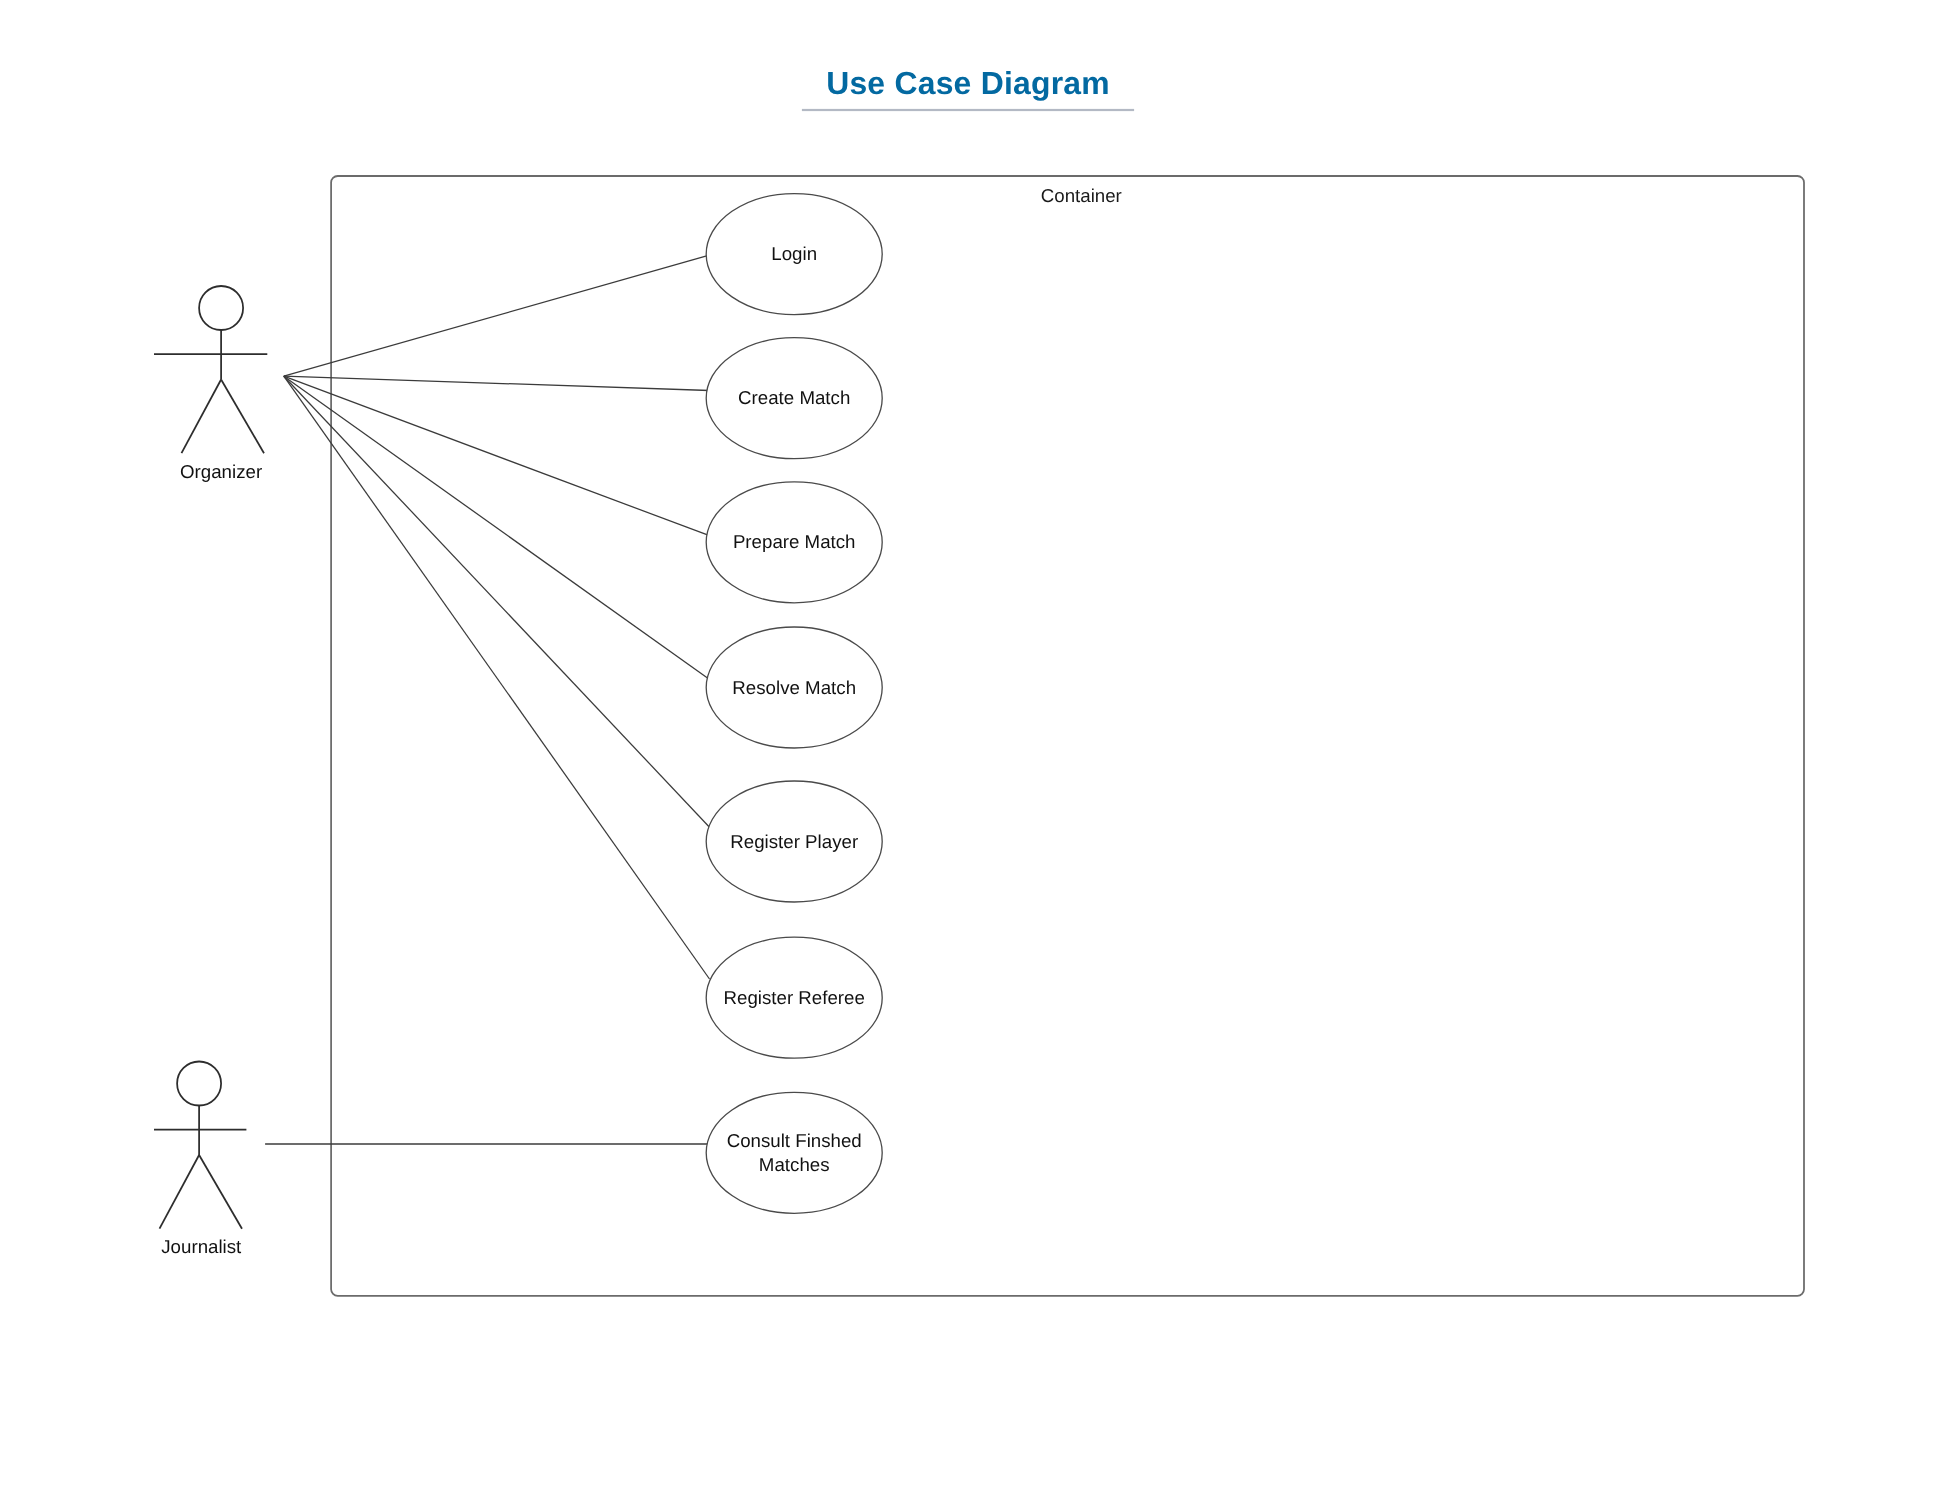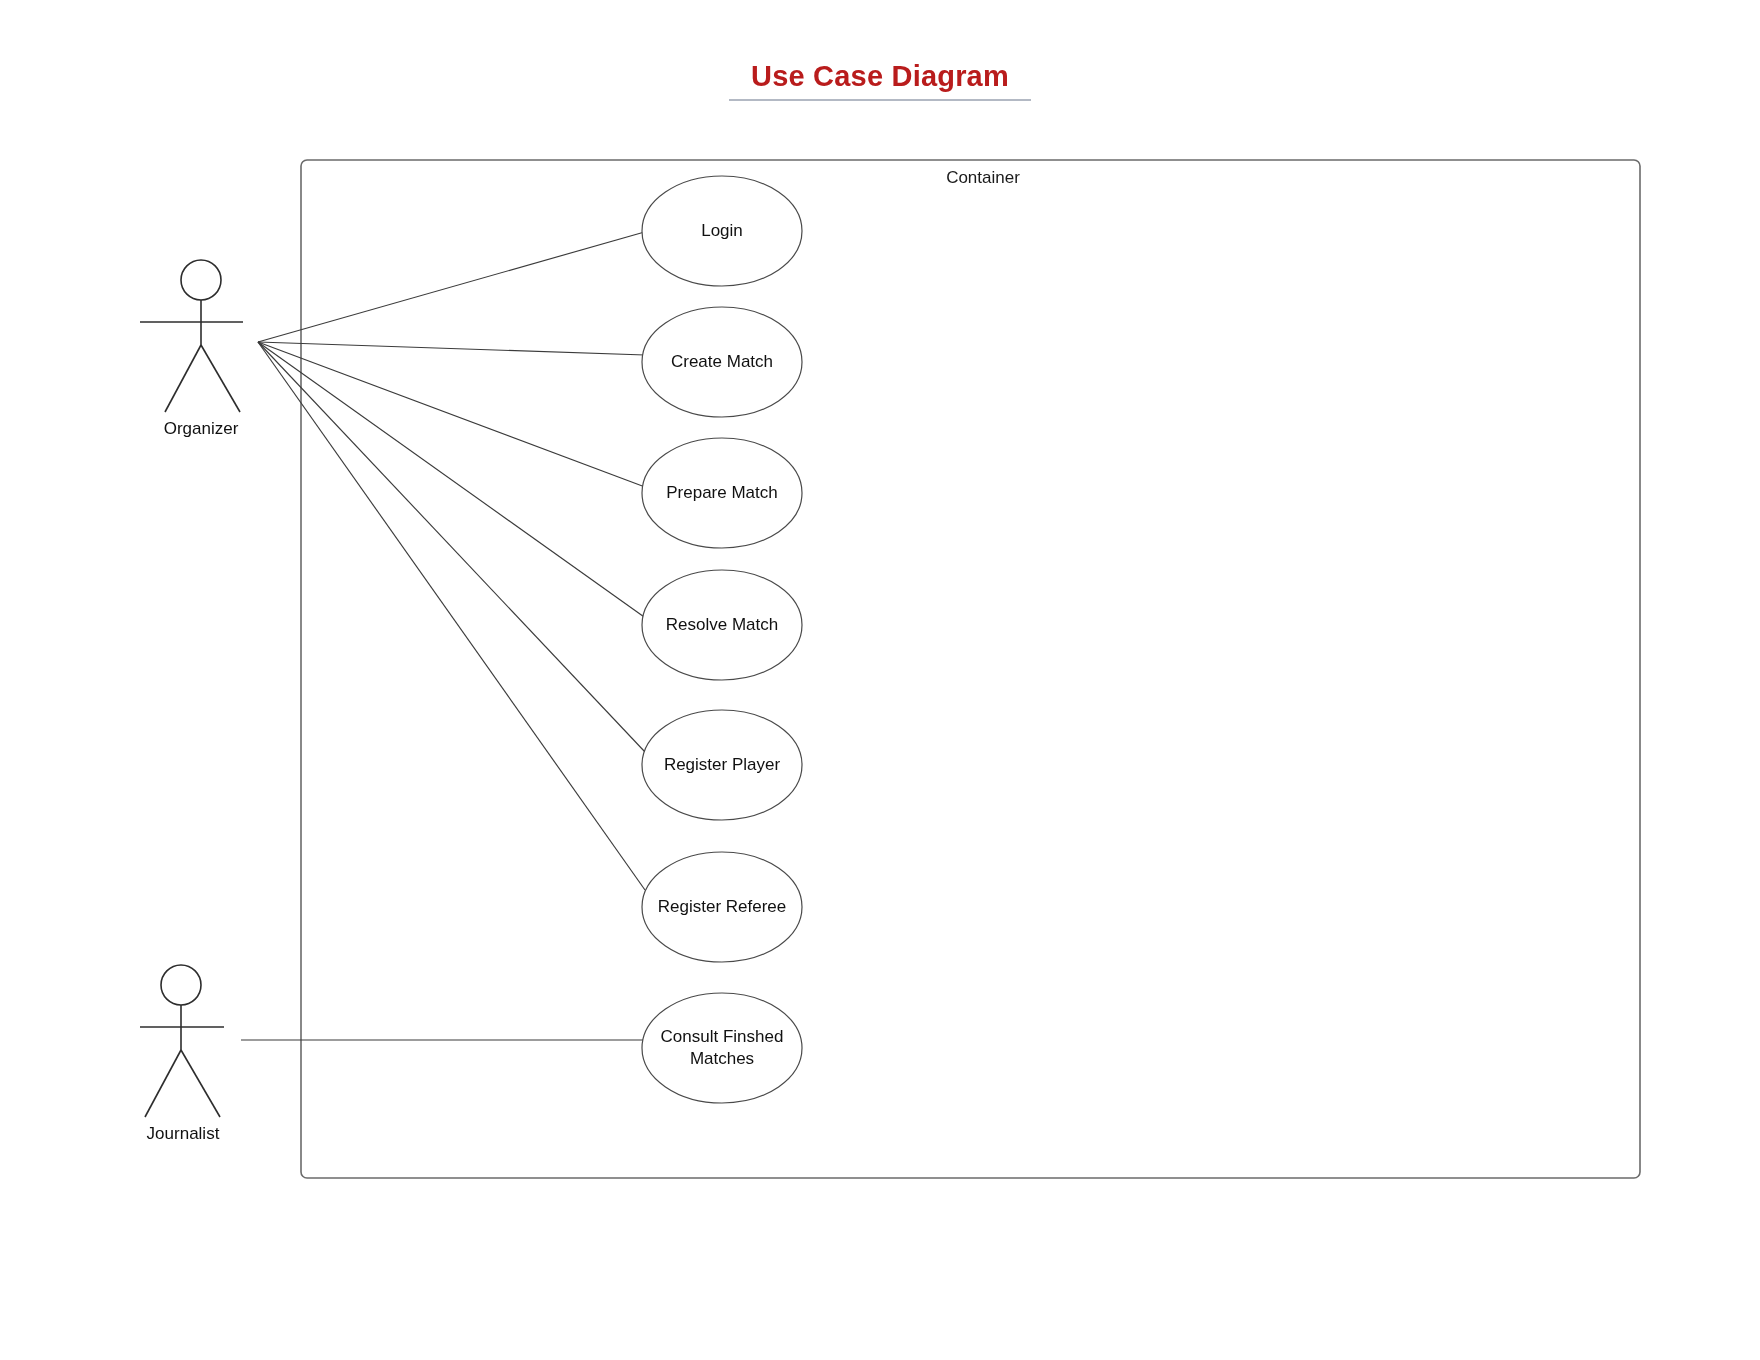--- a/index.html
+++ b/index.html
@@ -23,21 +23,21 @@
     top: 0;
     left: 0;
     width: 1760px;
     text-align: center;
     padding-top: 62px;
   }
   .doc-title {
     display: inline-block;
     font-size: 29px;
     font-weight: bold;
-    color: #b91c1c;
+    color: #0369a1;
     letter-spacing: 0.2px;
     padding: 0 22px 8px 22px;
     border-bottom: 2px solid #b3b9c4;
     line-height: 1.0;
   }
   .doc-subtitle {
     margin-top: 11px;
     font-size: 15px;
     color: #b3b9c4;
     letter-spacing: 0.1px;

